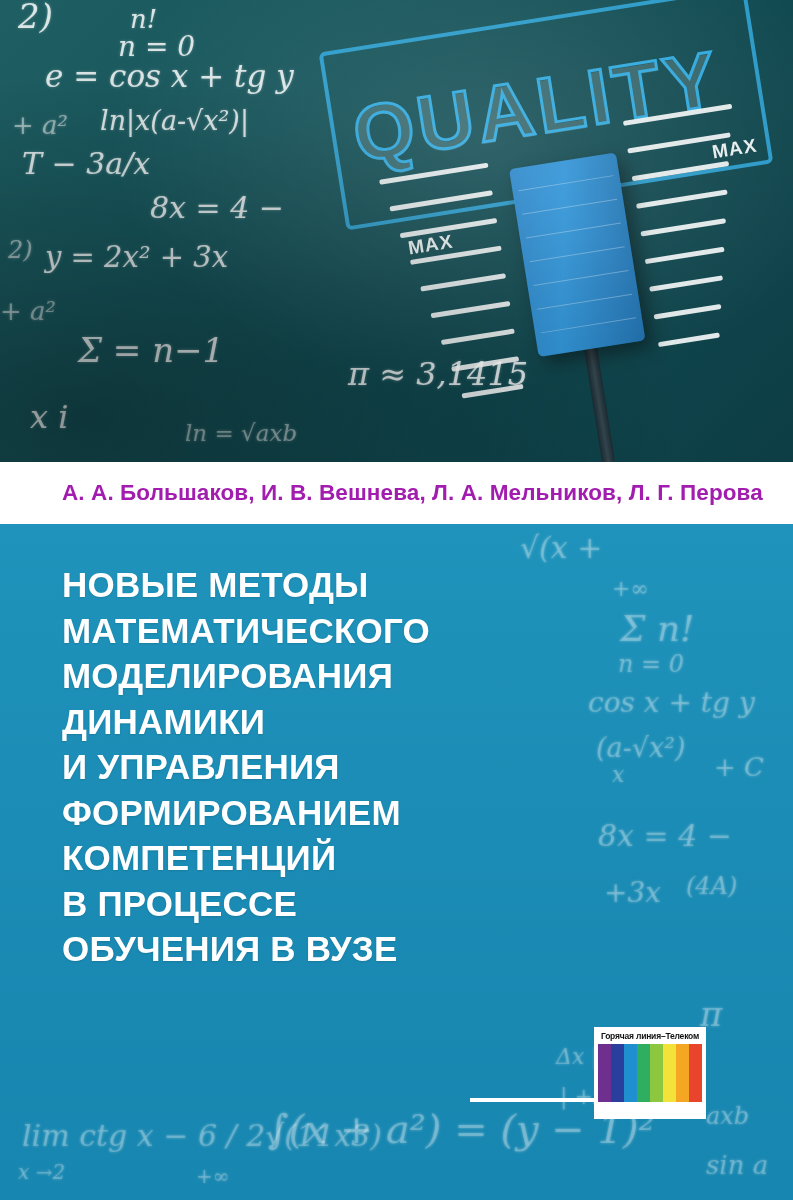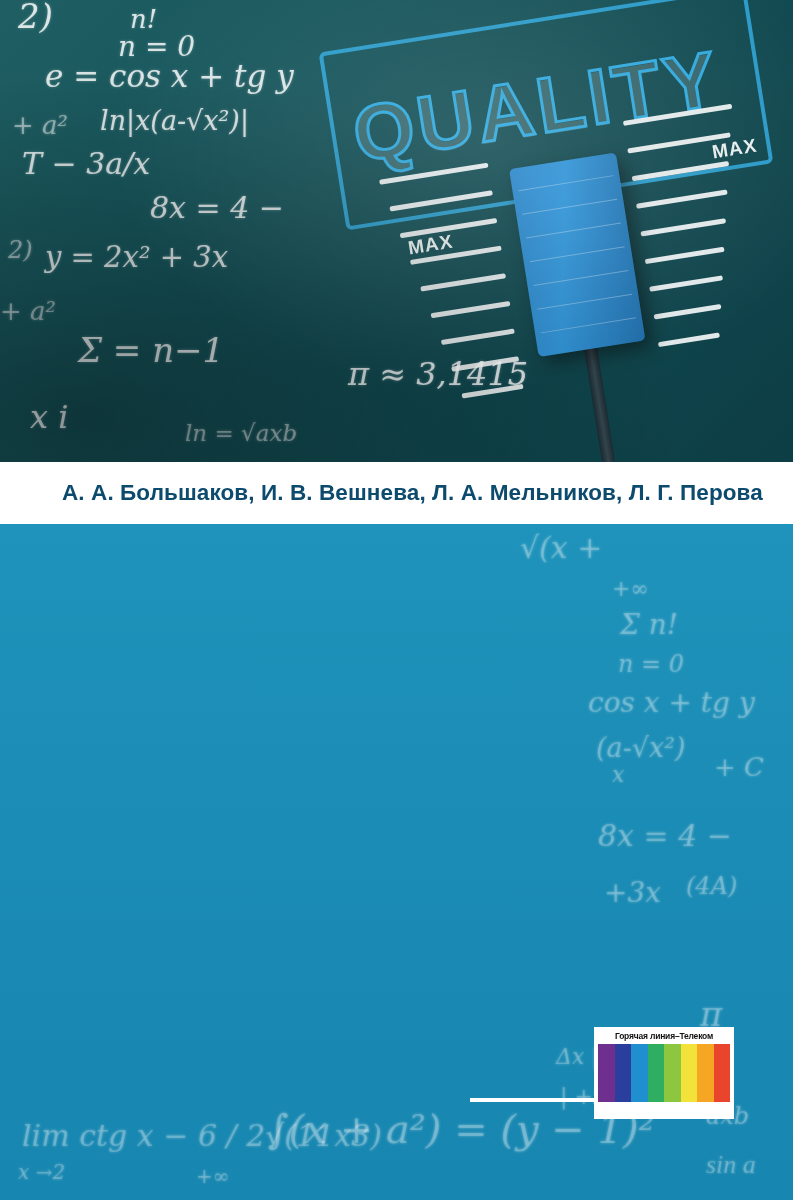--- a/index.html
+++ b/index.html
@@ -134,21 +134,21 @@
     width: 793px;
     height: 62px;
     background: #ffffff;
     display: flex;
     align-items: center;
   }
   .authors {
     padding-left: 62px;
     font-size: 22.5px;
     font-weight: bold;
-    color: #0c4a6e;
+    color: #a21caf;
     letter-spacing: 0.1px;
     white-space: nowrap;
   }
 
   
   .title-area {
     position: absolute;
     left: 0;
     top: 524px;
     width: 793px;
@@ -170,21 +170,21 @@
     text-transform: uppercase;
     text-shadow: 0 1px 2px rgba(0,0,0,0.12);
   }
   .title div { white-space: nowrap; }
 
   
   .logo {
     position: absolute;
     left: 594px;
     top: 1027px;
-    width: 140px;
+    width: 112px;
     height: 92px;
     background: #ffffff;
     padding: 4px 4px 6px 4px;
     box-sizing: border-box;
   }
   .logo-name {
     font-size: 8.5px;
     font-weight: bold;
     color: #111;
     text-align: center;
@@ -274,39 +274,50 @@
   </div>
 
   <div class="authors-band">
     <div class="authors">А. А. Большаков, И. В. Вешнева, Л. А. Мельников, Л. Г. Перова</div>
   </div>
 
   <div class="title-area">
 
     <span class="chalk" style="left:520px; top:6px;   font-size:30px;">√(x +</span>
     <span class="chalk" style="left:612px; top:52px;  font-size:22px;">+∞</span>
-    <span class="chalk" style="left:620px; top:84px;  font-size:28px;">Σ n!</span>
+    <span class="chalk" style="left:620px; top:84px;  font-size:36px;">Σ n!</span>
     <span class="chalk" style="left:618px; top:126px; font-size:24px;">n = 0</span>
     <span class="chalk" style="left:588px; top:162px; font-size:28px;">cos x + tg y</span>
     <span class="chalk" style="left:596px; top:208px; font-size:27px;">(a-√x²)</span>
     <span class="chalk" style="left:612px; top:238px; font-size:22px;">x</span>
     <span class="chalk" style="left:714px; top:228px; font-size:26px;">+ C</span>
     <span class="chalk" style="left:598px; top:294px; font-size:30px;">8x = 4 −</span>
     <span class="chalk" style="left:604px; top:352px; font-size:28px;">+3x</span>
     <span class="chalk" style="left:686px; top:348px; font-size:24px;">(4A)</span>
     <span class="chalk" style="left:700px; top:470px; font-size:34px;">π</span>
     <span class="chalk" style="left:706px; top:578px; font-size:24px;">axb</span>
     <span class="chalk" style="left:268px; top:582px; font-size:40px;">∫(x + a²) = (y − 1)²</span>
     <span class="chalk" style="left:22px;  top:594px; font-size:30px;">lim ctg x − 6 / 2√(11x3)</span>
     <span class="chalk" style="left:18px;  top:636px; font-size:20px;">x →2</span>
     <span class="chalk" style="left:196px; top:640px; font-size:20px;">+∞</span>
-    <span class="chalk" style="left:706px; top:626px; font-size:26px;font-family:Liberation Serif, serif;">sin a</span>
+    <span class="chalk" style="left:706px; top:626px; font-size:26px;">sin a</span>
     <span class="chalk" style="left:556px; top:520px; font-size:22px;">Δx | Δ²</span>
     <span class="chalk" style="left:560px; top:560px; font-size:22px;">| +x h|</span>
 
+    <div class="title">
+      <div>НОВЫЕ МЕТОДЫ</div>
+      <div>МАТЕМАТИЧЕСКОГО</div>
+      <div>МОДЕЛИРОВАНИЯ</div>
+      <div>ДИНАМИКИ</div>
+      <div>И УПРАВЛЕНИЯ</div>
+      <div>ФОРМИРОВАНИЕМ</div>
+      <div>КОМПЕТЕНЦИЙ</div>
+      <div>В ПРОЦЕССЕ</div>
+      <div>ОБУЧЕНИЯ В ВУЗЕ</div>
+    </div>
   </div>
 
   <div class="logo-rule"></div>
   <div class="logo">
     <div class="logo-name">Горячая линия–Телеком</div>
     <div class="logo-bars">
       <span style="background:#6e2f8e"></span>
       <span style="background:#2a3f9d"></span>
       <span style="background:#1f8fd0"></span>
       <span style="background:#2fae62"></span>

